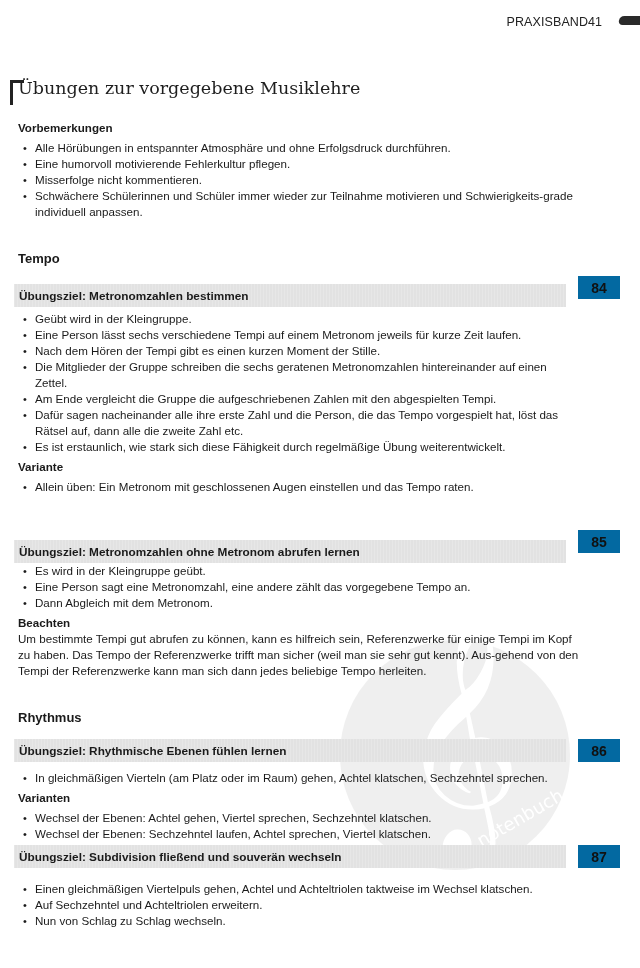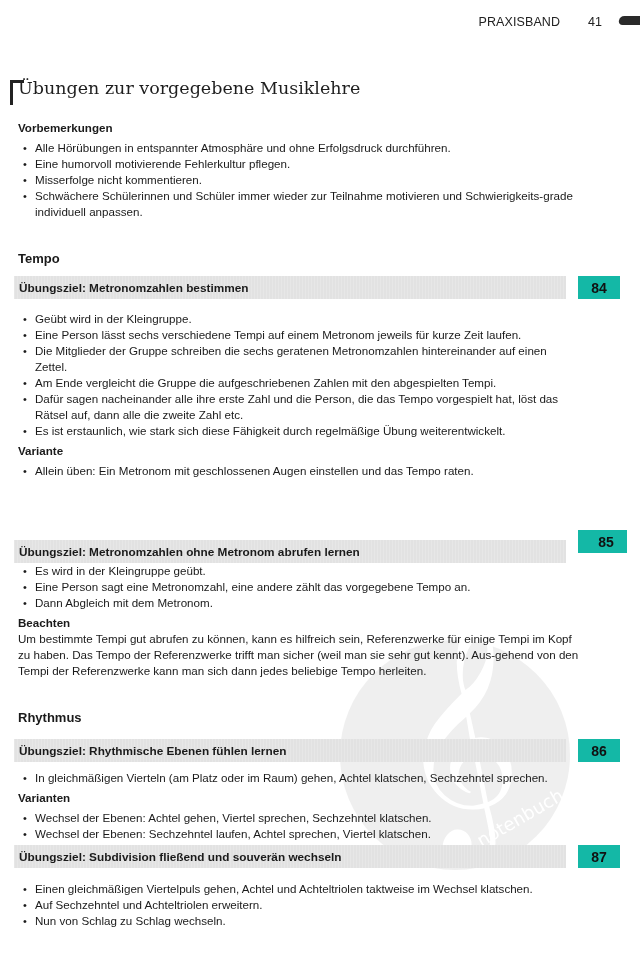--- a/index.html
+++ b/index.html
@@ -6,21 +6,21 @@
   body {
     width: 640px; height: 968px; overflow: hidden; position: relative;
     background: #ffffff; color: #1a1a1a;
     font-family: "Liberation Sans", "DejaVu Sans", sans-serif;
   }
   .running-head {
     position: absolute; top: 12px; right: 0; height: 20px;
     display: flex; align-items: center;
     font-size: 12.5px; color: #222;
   }
-  .running-head .rh-title { margin-right: 28px; letter-spacing: 0.1px; }
+  .running-head .rh-title { letter-spacing: 0.1px; }
   .running-head .rh-page { margin-right: 16px; }
   .thumb-tab {
     width: 22px; height: 9px; background: #2a2a2a;
     border-radius: 6px 0 0 6px; margin-top: -3px;
     transform: skewX(-12deg); transform-origin: bottom left;
   }
   .chapter-title {
     position: absolute; left: 10px; top: 78px;
     font-family: "DejaVu Serif", "Liberation Serif", serif;
     font-size: 17.5px; color: #1e1e1e; padding-left: 8px;
@@ -39,21 +39,21 @@
   .section-heading { position: absolute; left: 18px; font-weight: bold; font-size: 13px; }
   .goal-bar {
     position: absolute; left: 14px; width: 552px; height: 23px;
     background: #e2e2e2;
     background-image: repeating-linear-gradient(90deg, rgba(255,255,255,0.18) 0 1px, transparent 1px 3px);
     display: flex; align-items: center; padding-left: 5px; box-sizing: border-box;
     font-size: 11.8px; font-weight: bold; color: #1a1a1a;
   }
   .goal-num {
     position: absolute; left: 578px; width: 42px; height: 23px;
-    background: #14b8a6;
+    background: #0369a1;
     display: flex; align-items: center; justify-content: center;
     font-size: 14px; font-weight: bold; color: #111;
   }
   .paragraph { margin: 0; }
   .watermark {
     position: absolute; left: 340px; top: 640px; width: 230px; height: 230px;
     border-radius: 50%; background: #ececec; opacity: 0.85;
   }
   .watermark-clef {
     position: absolute; left: 398px; top: 630px; font-size: 210px; color: #ffffff;
@@ -88,40 +88,41 @@
     <ul class="bullets">
       <li>Alle Hörübungen in entspannter Atmosphäre und ohne Erfolgsdruck durchführen.</li>
       <li>Eine humorvoll motivierende Fehlerkultur pflegen.</li>
       <li>Misserfolge nicht kommentieren.</li>
       <li>Schwächere Schülerinnen und Schüler immer wieder zur Teilnahme motivieren und Schwierigkeits-grade individuell anpassen.</li>
     </ul>
   </div>
 
   <div class="section-heading" style="top:251px;">Tempo</div>
 
-  <div class="goal-bar" style="top:276px;">Übungsziel: Metronomzahlen bestimmen</div>
+  <div class="goal-bar" style="top:284px;">Übungsziel: Metronomzahlen bestimmen</div>
   <div class="goal-num" style="top:276px;">84</div>
 
   <div class="block" style="top:307px;">
     <ul class="bullets">
       <li>Geübt wird in der Kleingruppe.</li>
       <li>Eine Person lässt sechs verschiedene Tempi auf einem Metronom jeweils für kurze Zeit laufen.</li>
+      <li>Nach dem Hören der Tempi gibt es einen kurzen Moment der Stille.</li>
       <li>Die Mitglieder der Gruppe schreiben die sechs geratenen Metronomzahlen hintereinander auf einen Zettel.</li>
       <li>Am Ende vergleicht die Gruppe die aufgeschriebenen Zahlen mit den abgespielten Tempi.</li>
       <li>Dafür sagen nacheinander alle ihre erste Zahl und die Person, die das Tempo vorgespielt hat, löst das Rätsel auf, dann alle die zweite Zahl etc.</li>
       <li>Es ist erstaunlich, wie stark sich diese Fähigkeit durch regelmäßige Übung weiterentwickelt.</li>
     </ul>
     <div class="subhead">Variante</div>
     <ul class="bullets">
       <li>Allein üben: Ein Metronom mit geschlossenen Augen einstellen und das Tempo raten.</li>
     </ul>
   </div>
 
   <div class="goal-bar" style="top:530px;margin-top:10px;">Übungsziel: Metronomzahlen ohne Metronom abrufen lernen</div>
-  <div class="goal-num" style="top:530px;padding-left:7px;">85</div>
+  <div class="goal-num" style="top:530px;">85</div>
 
   <div class="block" style="top:559px;">
     <ul class="bullets">
       <li>Es wird in der Kleingruppe geübt.</li>
       <li>Eine Person sagt eine Metronomzahl, eine andere zählt das vorgegebene Tempo an.</li>
       <li>Dann Abgleich mit dem Metronom.</li>
     </ul>
     <div class="subhead">Beachten</div>
     <p class="paragraph">Um bestimmte Tempi gut abrufen zu können, kann es hilfreich sein, Referenzwerke für einige Tempi im Kopf zu haben. Das Tempo der Referenzwerke trifft man sicher (weil man sie sehr gut kennt). Aus-gehend von den Tempi der Referenzwerke kann man sich dann jedes beliebige Tempo herleiten.</p>
   </div>

